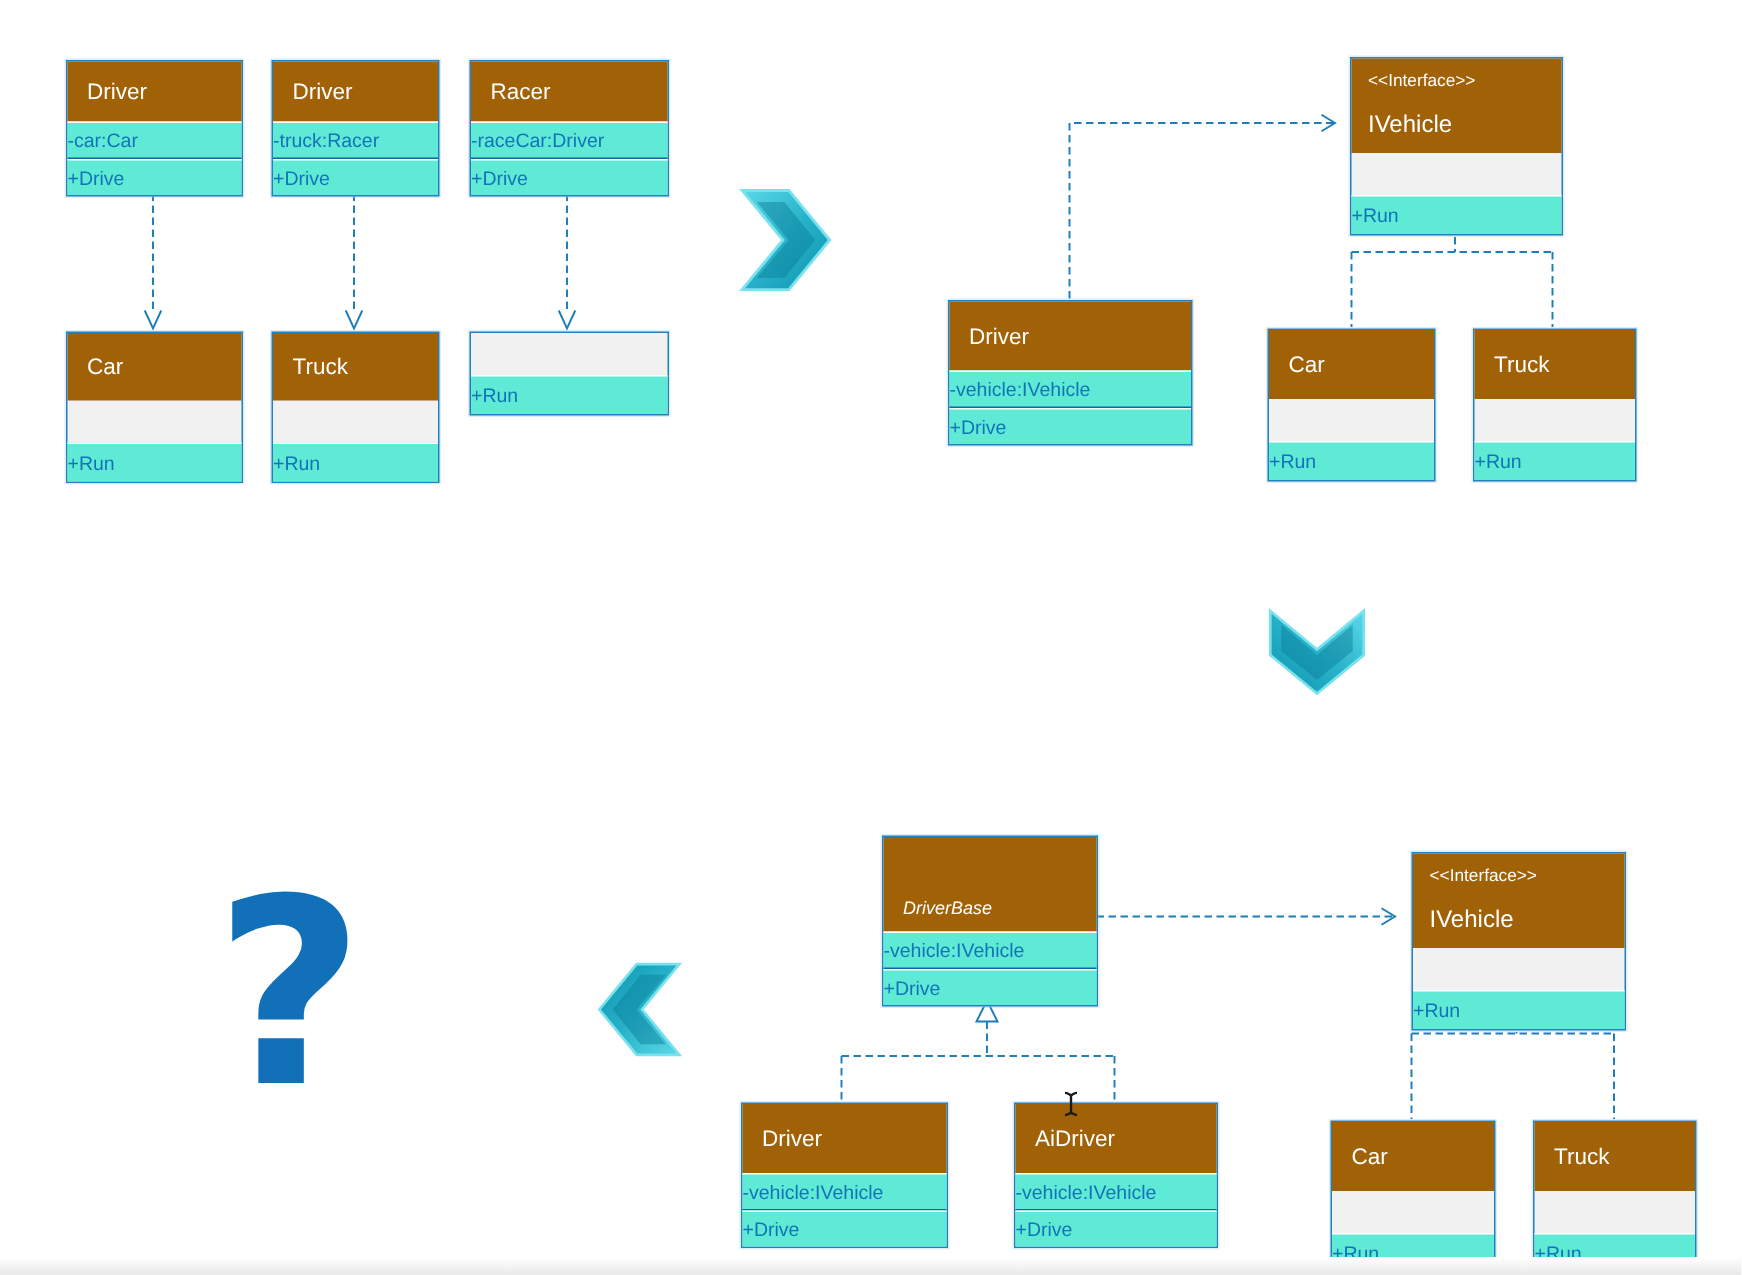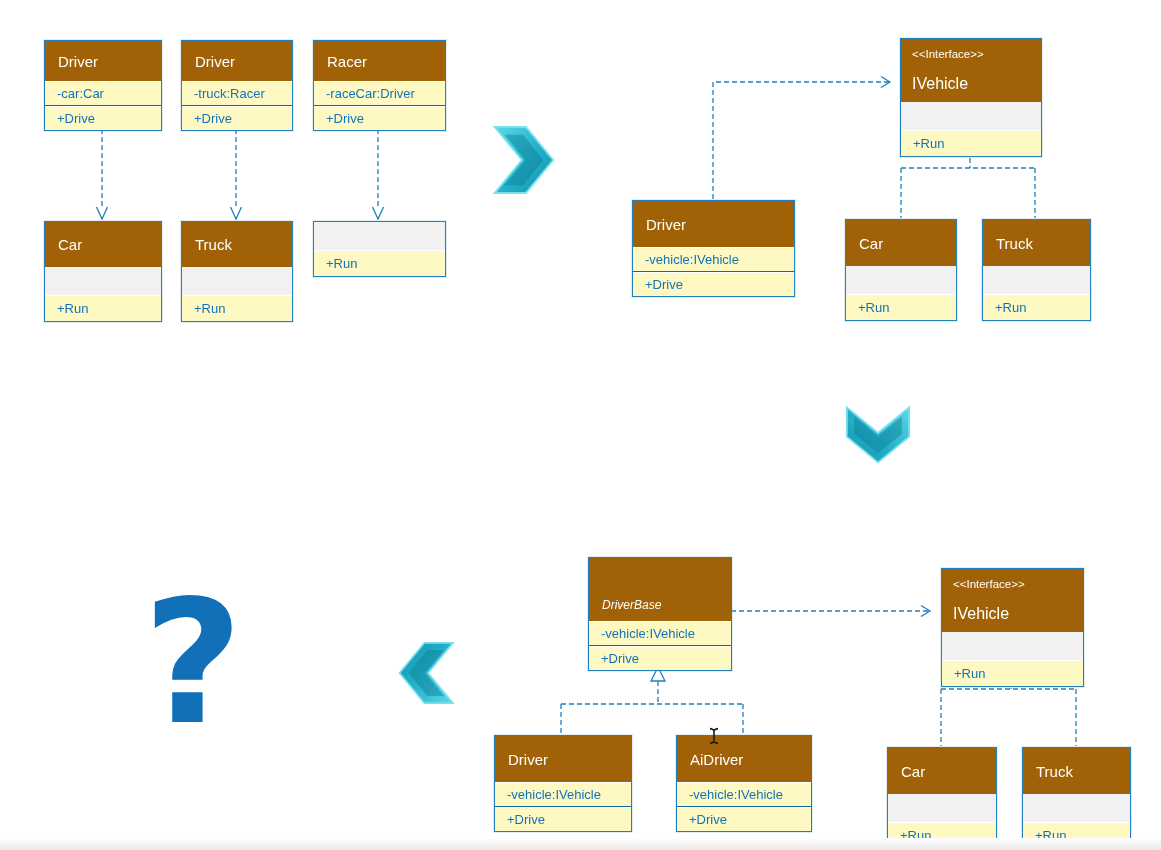--- a/index.html
+++ b/index.html
@@ -11,22 +11,22 @@
   
   .uml-box{position:absolute;border:1px solid #2080c0;background:#f1f1f1;
            box-shadow:0 0 0 1px rgba(140,190,225,.28);}
   .uml-header{background:#a16207;color:#ffffff;font-weight:normal;font-size:15px;
               display:flex;align-items:center;padding-left:13px;box-sizing:border-box;}
   .h40{height:40px}.h45{height:45px}.h46{height:46px}.h63{height:63px}
   .uml-header.iface{flex-direction:column;align-items:flex-start;justify-content:center;gap:15px;padding-left:11px;}
   .uml-header.iface .stereo{font-size:11.5px;}
   .uml-header.iface .iname{font-size:16px;}
   .uml-header.abstract{align-items:flex-end;padding-bottom:9px;font-style:italic;font-size:12px;}
-  .uml-row{height:23px;line-height:23px;font-size:13px;color:#1273b8;background:#fef9c3;
-           padding-left:12px;border-top:1px solid #ffffff;white-space:nowrap;overflow:hidden;}
+  .uml-row{height:23px;line-height:23px;font-size:13px;color:#1273b8;background:#5eead4;
+           padding-left:0;border-top:1px solid #ffffff;white-space:nowrap;overflow:hidden;}
   .uml-row.attr{border-bottom:1px solid #0e67a6;}
   .uml-row.tall{height:25px;line-height:25px;margin-top:28px;}
 
   
   .qmark{position:absolute;left:143px;top:577px;font-size:172px;line-height:1;font-weight:bold;
          color:#1170b8;font-family:"DejaVu Sans",sans-serif;}
 
   
   .chev{position:absolute;}
   .chev.down{transform:rotate(90deg);}

